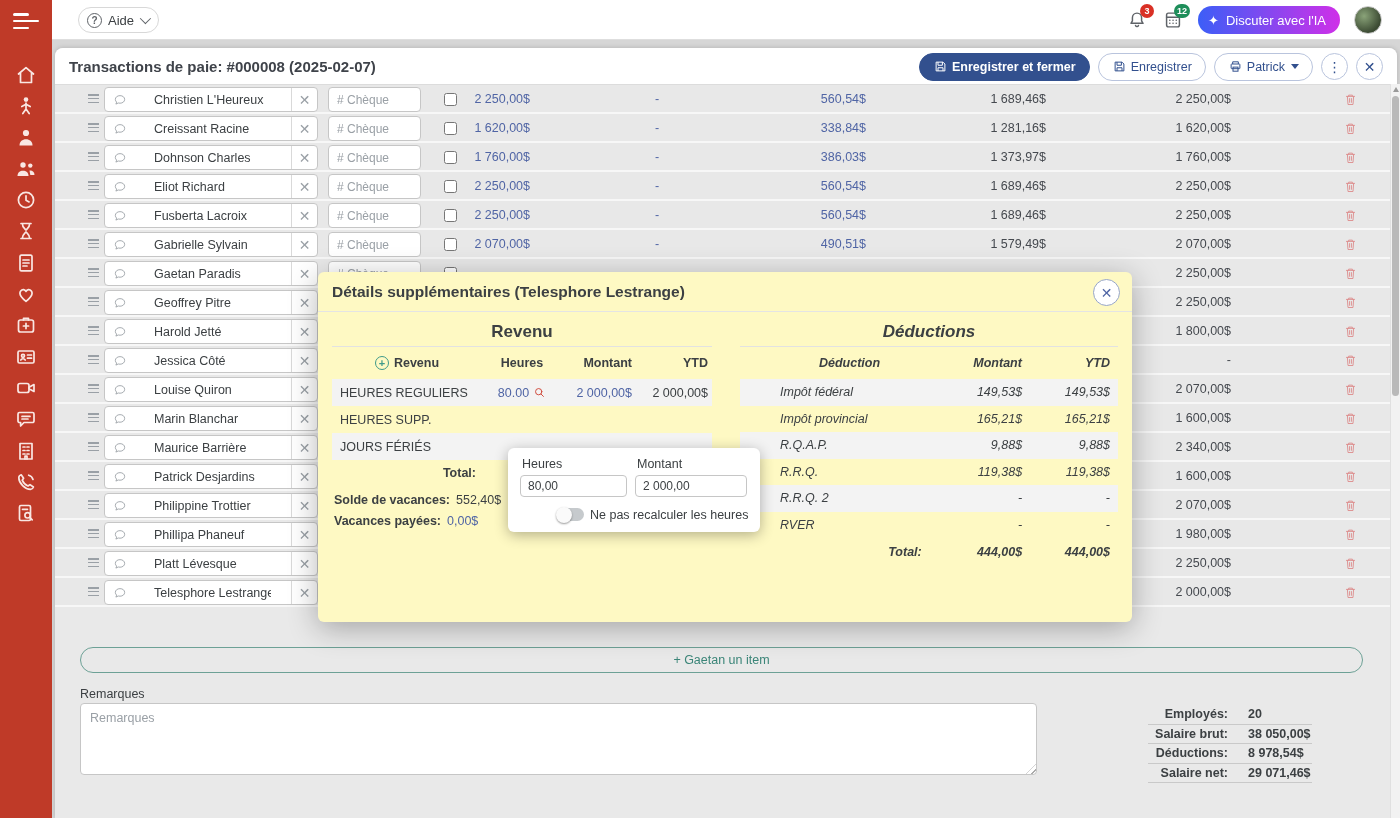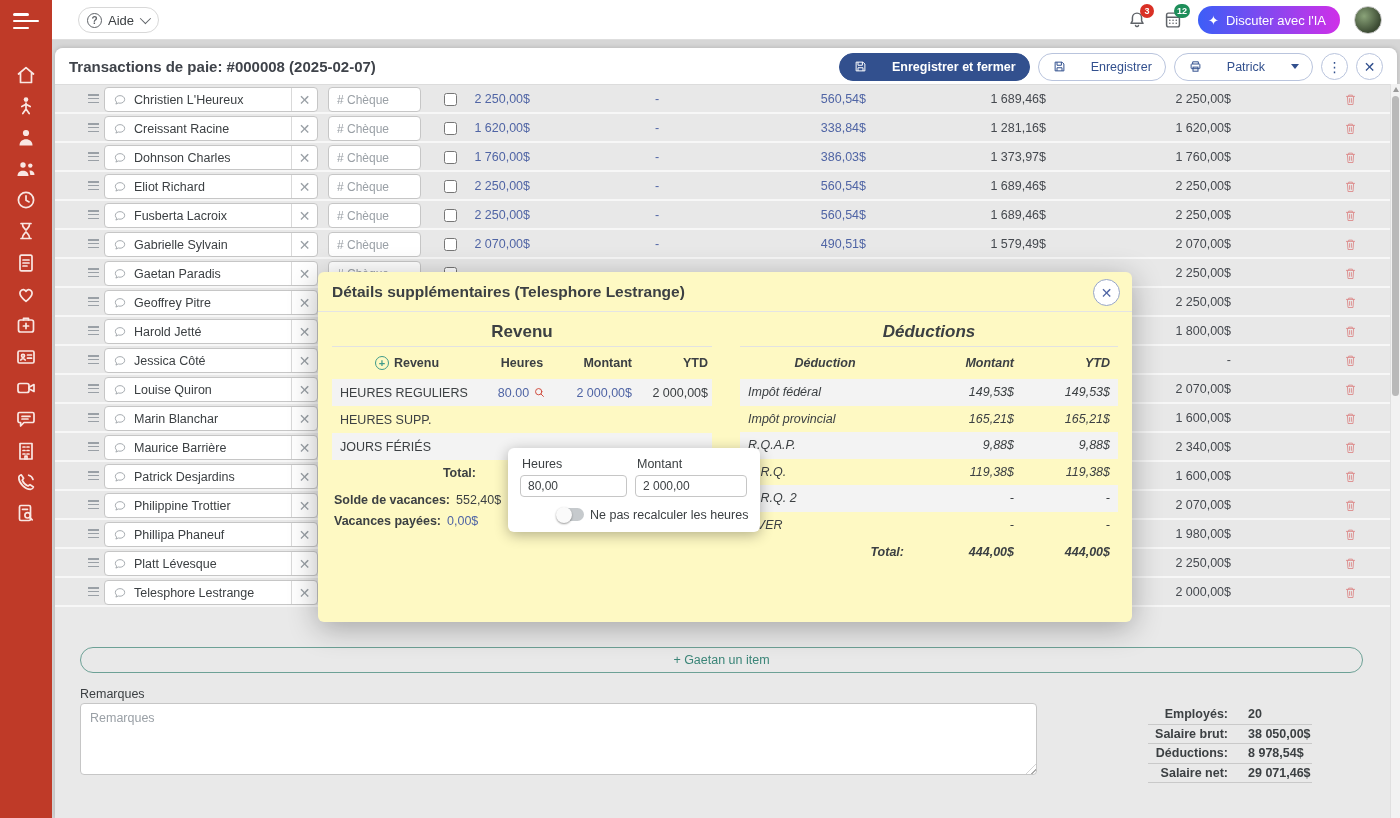--- a/index.html
+++ b/index.html
@@ -33,34 +33,34 @@
   .badge.green { background:#1e8e5a; }
   .ai-btn { height:28px; padding:0 14px 0 10px; border:none; border-radius:15px; display:flex; align-items:center; gap:7px; cursor:pointer;
     background:linear-gradient(90deg,#3c5ef7,#cf30e8); color:#fff; font-size:13px; font-family:inherit; }
   .spark { font-size:13px; line-height:1; }
   .avatar { width:28px; height:28px; border-radius:50%; background:radial-gradient(circle at 35% 35%, #8aa379, #3c4b33 70%); border:1px solid #c9c9c9; cursor:pointer; }
   
   .card { position:absolute; left:55px; top:48px; width:1342px; height:770px; background:#e9e9e9; border-radius:8px 8px 0 0; box-shadow:0 0 5px rgba(0,0,0,.18); z-index:10; }
   .card-header { position:absolute; left:0; top:0; width:100%; height:37px; background:#fff; border-radius:8px 8px 0 0; border-bottom:1px solid #dcdcdc; }
   .page-title { position:absolute; left:14px; top:0; line-height:37px; font-size:15px; font-weight:bold; color:#3f434a; }
   .actions { position:absolute; right:14px; top:4.5px; display:flex; gap:8px; align-items:center; }
-  .btn { height:28px; border-radius:14px; font-size:12.5px; font-family:inherit; display:flex; align-items:center; gap:24px; padding:0 13px; cursor:pointer; }
+  .btn { height:28px; border-radius:14px; font-size:12.5px; font-family:inherit; display:flex; align-items:center; gap:4px; padding:0 13px; cursor:pointer; }
   .btn svg { width:15px; height:15px; fill:none; stroke-width:1.6; }
   .btn-primary { background:#32508e; border:1px solid #32508e; color:#fff; font-weight:bold; }
   .btn-primary svg { stroke:#fff; }
   .btn-outline { background:#fff; border:1px solid #b9c4dd; color:#32508e; }
   .btn-outline svg { stroke:#32508e; }
   .btn-round { width:27px; height:27px; border-radius:50%; border:1px solid #b9c4dd; background:#fff; color:#32508e; display:flex; align-items:center; justify-content:center; font-size:14px; cursor:pointer; padding:0; }
   .caret { width:0; height:0; border-left:4px solid transparent; border-right:4px solid transparent; border-top:5px solid #32508e; margin-left:2px; }
   
   .paytable { position:absolute; left:0; top:37px; width:1335px; }
   .trow { position:relative; height:29px; background:#e8e8e8; border-bottom:2px solid #f7f7f7; }
   .drag { position:absolute; left:33px; top:9px; width:11px; cursor:grab; }
   .drag i { display:block; height:1.5px; background:#9aa0a6; margin-bottom:2.3px; }
-  .namefield { position:absolute; left:49px; top:2px; width:214px; height:25px; background:#fff; border:1px solid #c6c6c6; border-radius:4px; display:flex; align-items:center; cursor:pointer; }
+  .namefield { position:absolute; left:49px; top:2px; width:214px; height:25px; background:#fff; border:1px solid #c6c6c6; border-radius:4px; display:flex; align-items:center; cursor:pointer;gap:20px; }
   .bubble { width:14px; height:14px; margin:0 7px 0 8px; flex:none; }
   .bubble svg { width:14px; height:14px; stroke:#9aa0a6; fill:none; stroke-width:1.5; }
   .nametext { flex:1; font-size:12.5px; color:#3c4043; white-space:nowrap; overflow:hidden; }
   .clearx { flex:none; width:26px; height:23px; border-left:1px solid #d9d9d9; color:#9aa0a6; font-size:14px; display:flex; align-items:center; justify-content:center; cursor:pointer; }
   .cheque { position:absolute; left:273px; top:2px; width:93px; height:25px; border:1px solid #c6c6c6; border-radius:4px; background:#fff; font-size:12px; font-family:inherit; padding:0 8px; color:#3c4043; }
   .cheque::placeholder { color:#9aa0a6; }
   .cbx { position:absolute; left:389px; top:8px; width:13px; height:13px; accent-color:#fff; cursor:pointer; }
   .amt { position:absolute; top:0; line-height:29px; font-size:12.5px; text-align:right; }
   .link { color:#5065a5; cursor:pointer; }
   .plain { color:#45494f; }
@@ -114,21 +114,21 @@
   .mag svg { width:13px; height:13px; stroke:#cf4a3c; fill:none; stroke-width:1.8; stroke-linecap:round; }
   .amt-link { color:#5065a5; cursor:pointer; }
   .rev-total { display:flex; height:26px; align-items:center; font-size:12.5px; font-weight:bold; }
   .rev-total .rc-label { text-align:right; padding-right:6px; }
   .vac-line { display:flex; align-items:center; font-size:12.5px; margin-top:7px; padding-left:2px; }
   .vac-line:first-of-type { margin-top:18px; }
   .vac-label { font-weight:bold; }
   .vac-val { margin-left:6px; }
   .vac-blue { color:#5065a5; cursor:pointer; }
   
-  .dc-label { width:170px; padding-left:8px; }
+  .dc-label { width:170px; padding-left:8px;margin-left:32px; }
   .dc-amt { width:110px; text-align:right; padding-right:6px; }
   .dc-ytd { width:98px; text-align:right; padding-right:8px; }
   .mhead .dc-label { text-align:center; padding-left:0; }
   .ded-total { display:flex; height:27px; align-items:center; font-size:12.5px; font-weight:bold; }
   .ded-total .dc-label { text-align:right; padding-right:6px; }
   .modal-footer { position:absolute; left:0; top:316px; width:100%; height:34px; border-top:1px solid #e2e2e2; display:flex; justify-content:flex-end; align-items:center; gap:8px; padding:0 14px; }
   .btn-confirm { height:26px; padding:0 16px; border-radius:14px; border:none; background:#2c8274; color:#fff; font-size:12.5px; font-weight:bold; font-family:inherit; cursor:pointer; }
   .btn-cancel { height:26px; padding:0 14px; border-radius:14px; border:1px solid #d4d4d4; background:#fff; color:#b4b8bc; font-size:12.5px; font-family:inherit; cursor:pointer; }
   
   .popover { position:absolute; left:190px; top:136px; width:252px; height:84px; background:#fff; border-radius:6px; box-shadow:0 3px 14px rgba(0,0,0,.3); z-index:5; }

